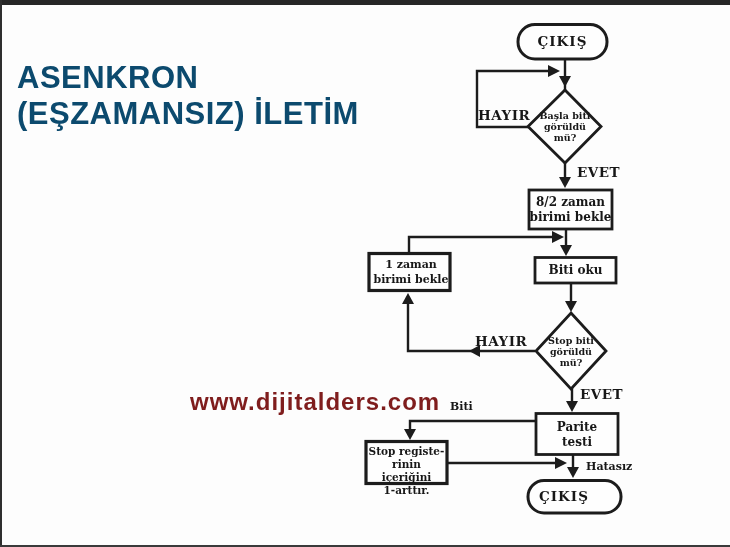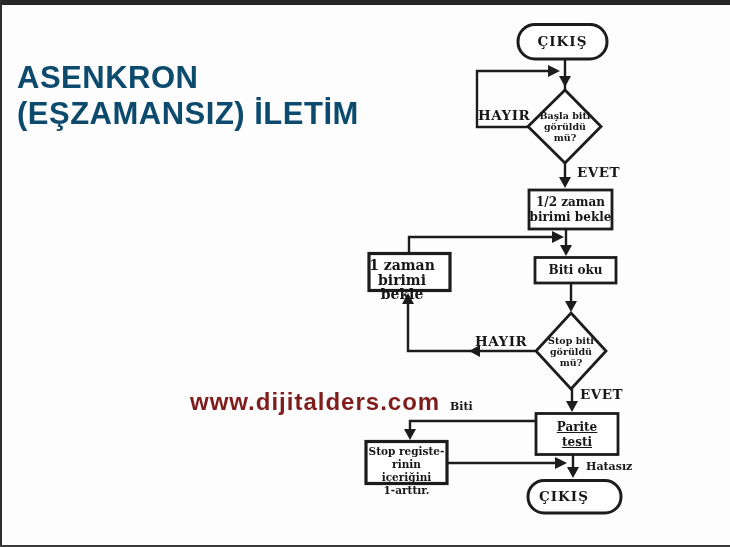--- a/index.html
+++ b/index.html
@@ -106,40 +106,40 @@
     <span>ÇIKIŞ</span>
   </div>
 
   <div class="node-label lbl-decision" style="left:525px;top:110px;width:80px;">
     <div>Başla biti</div>
     <div>görüldü</div>
     <div>mü?</div>
   </div>
 
   <div class="node-label lbl-process" style="left:529px;top:195px;width:83px;">
-    <div>1/2 zaman</div>
+    <div>8/2 zaman</div>
     <div>birimi bekle</div>
   </div>
 
   <div class="node-label lbl-process" style="left:535px;top:257px;width:81px;line-height:26px;">
     <span>Biti oku</span>
   </div>
 
-  <div class="node-label lbl-process" style="left:360px;top:258px;width:84px;font-size:14px;">
+  <div class="node-label lbl-process" style="left:369px;top:258px;width:84px;font-size:11px;">
     <div>1 zaman</div>
     <div>birimi bekle</div>
   </div>
 
   <div class="node-label lbl-decision" style="left:531px;top:335px;width:80px;">
     <div>Stop biti</div>
     <div>görüldü</div>
     <div>mü?</div>
   </div>
 
-  <div class="node-label lbl-process" style="left:536px;top:420px;width:82px;text-decoration:underline;">
+  <div class="node-label lbl-process" style="left:536px;top:420px;width:82px;">
     <div>Parite</div>
     <div>testi</div>
   </div>
 
   <div class="node-label lbl-process-sm" style="left:366px;top:445px;width:81px;">
     <div>Stop registe-</div>
     <div>rinin içeriğini</div>
     <div>1-arttır.</div>
   </div>
 

